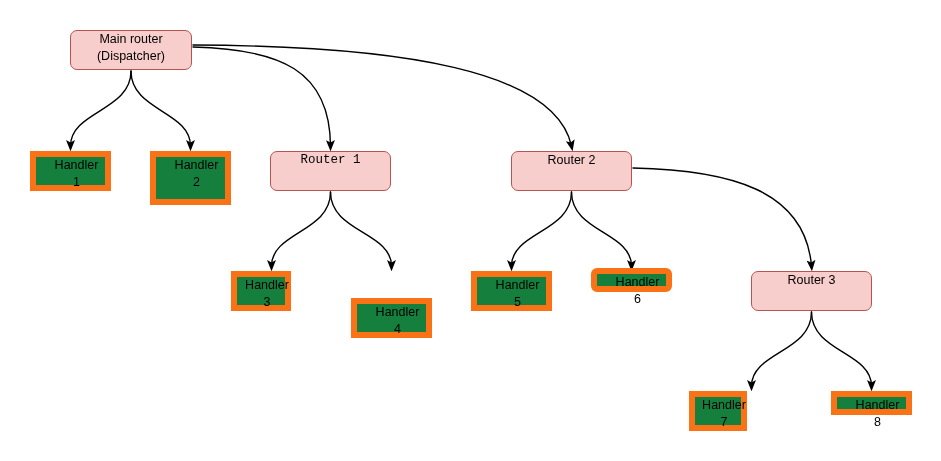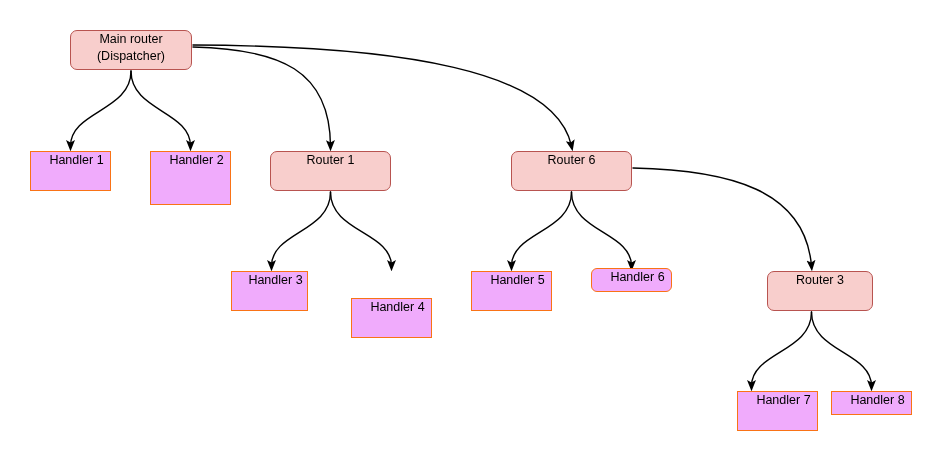--- a/index.html
+++ b/index.html
@@ -37,22 +37,22 @@
     color: #000000;
     white-space: pre-line;
     z-index: 2;
   }
   .node.router {
     background: #f8cecc;
     border: 1px solid #b85450;
     border-radius: 7px;
   }
   .node.handler {
-    background: #f0abfc;
-    border: 1px solid #f97316;
+    background: #15803d;
+    border: 6px solid #f97316;
     border-radius: 0;
     padding-left: 12px;
   }
   .node-label {
     display: block;
     padding: 0 4px;
   }
 </style>
 </head>
 <body>
@@ -78,24 +78,24 @@
         <path d="M 811.5 312 C 811.5 352 751.5 352 751.5 386" fill="none" stroke="#000000" stroke-width="1.4" stroke-linecap="round" marker-end="url(#arrowhead)"></path>
         <path d="M 811.5 312 C 811.5 352 871.5 352 871.5 386" fill="none" stroke="#000000" stroke-width="1.4" stroke-linecap="round" marker-end="url(#arrowhead)"></path>
       </g>
   </svg>
 
   <div id="nodes-layer">
       <div class="node router" style="left: 70px; top: 30px; width: 122px; height: 40px;"><span class="node-label">Main router
 (Dispatcher)</span></div>
       <div class="node handler" style="left: 30px; top: 151px; width: 81px; height: 40px;"><span class="node-label">Handler 1</span></div>
       <div class="node handler" style="left: 150px; top: 151px; width: 81px; height: 54px;"><span class="node-label">Handler 2</span></div>
-      <div class="node router" style="left: 270px; top: 151px; width: 121px; height: 40px;"><span class="node-label">Router 1</span></div>
-      <div class="node router" style="left: 511px; top: 151px; width: 121px; height: 40px;"><span class="node-label">Router 6</span></div>
-      <div class="node handler" style="left: 231px; top: 271px; width: 77px; height: 40px;"><span class="node-label">Handler 3</span></div>
+      <div class="node router" style="left: 270px; top: 151px; width: 121px; height: 40px; font-family: Liberation Mono, monospace;"><span class="node-label">Router 1</span></div>
+      <div class="node router" style="left: 511px; top: 151px; width: 121px; height: 40px;"><span class="node-label">Router 2</span></div>
+      <div class="node handler" style="left: 231px; top: 271px; width: 60px; height: 40px;"><span class="node-label">Handler 3</span></div>
       <div class="node handler" style="left: 351px; top: 271px; width: 81px; height: 40px; margin-top: 27px;"><span class="node-label">Handler 4</span></div>
       <div class="node handler" style="left: 471px; top: 271px; width: 81px; height: 40px;"><span class="node-label">Handler 5</span></div>
       <div class="node handler" style="left: 591px; top: 268px; width: 81px; height: 24px; border-radius: 6px;"><span class="node-label">Handler 6</span></div>
-      <div class="node router" style="left: 767px; top: 271px; width: 106px; height: 40px;"><span class="node-label">Router 3</span></div>
-      <div class="node handler" style="left: 737px; top: 391px; width: 81px; height: 40px;"><span class="node-label">Handler 7</span></div>
+      <div class="node router" style="left: 751px; top: 271px; width: 121px; height: 40px;"><span class="node-label">Router 3</span></div>
+      <div class="node handler" style="left: 689px; top: 391px; width: 58px; height: 40px;"><span class="node-label">Handler 7</span></div>
       <div class="node handler" style="left: 831px; top: 391px; width: 81px; height: 24px;"><span class="node-label">Handler 8</span></div>
     </div>
 
 </div>
 
 </body></html>

